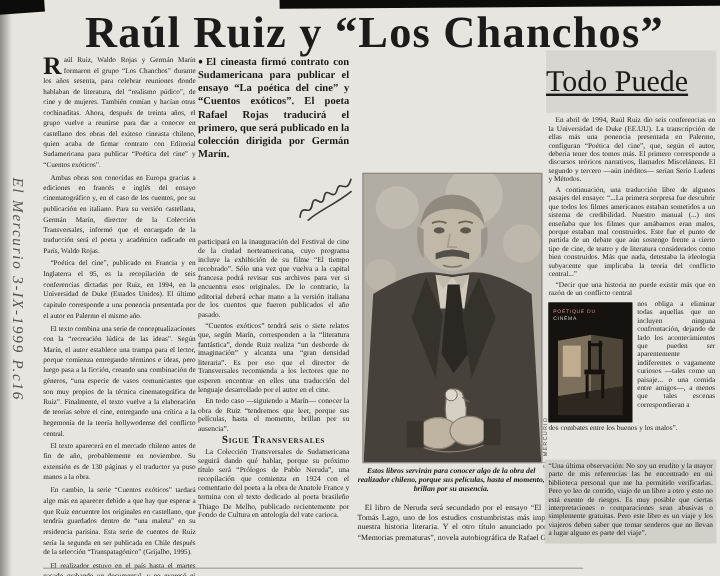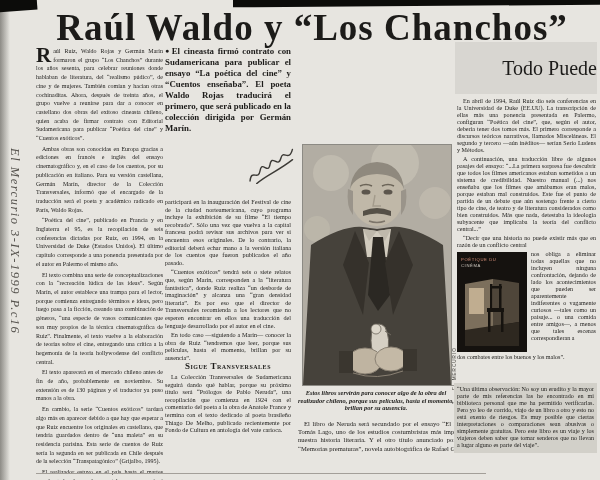--- a/index.html
+++ b/index.html
@@ -35,57 +35,57 @@
                 writing-mode:vertical-rl;transform:rotate(180deg);
                 font-family:"Liberation Sans",sans-serif;font-size:4.6px;
                 letter-spacing:1px;color:#4c4a45;}
   .caption{position:absolute;left:296px;top:389px;width:160px;text-align:center;
            font-size:6.4px;line-height:7.6px;font-style:italic;font-weight:700;}
   .below-photo{left:298px;top:420px;width:186px;font-size:6.6px;line-height:8.2px;}
   .bottom-rule{position:absolute;left:36px;top:473px;width:450px;height:1px;background:#a39f99;}
   
   .sb-title-box{position:absolute;left:455px;top:42px;width:142px;height:52px;
                 background:#d8d6d1;display:flex;flex-direction:column;justify-content:center;}
-  .sb-title-box div{text-align:right;font-size:20px;line-height:23px;font-weight:500;}
+  .sb-title-box div{text-align:left;font-size:25px;line-height:23px;font-weight:500;text-decoration:underline;}
   .sidebar-body{left:457px;top:98px;width:139px;font-size:6.1px;line-height:7px;}
   .book-cover{position:relative;float:left;width:70px;height:100px;margin:1px 4px 2px 0;
               background:#14120f;}
   .cover-t1{position:absolute;left:4px;top:4px;font-size:4.2px;letter-spacing:0.6px;
             color:#d9907a;font-family:"Liberation Sans",sans-serif;}
   .cover-t2{position:absolute;left:4px;top:10px;font-size:4.2px;letter-spacing:0.6px;
             color:#cfc9c0;font-family:"Liberation Sans",sans-serif;}
   .quote-box{position:absolute;left:454px;top:383px;width:137px;background:#d2d0c9;
              padding:3px 3px 4px 3px;font-size:6.1px;line-height:7px;text-align:justify;}
   .scribble{position:absolute;left:243px;top:144px;}
 </style>
 </head>
 <body>
 
 <div class="paper">
 
   <div class="edge-shade"></div>
   <div class="mark mark-tl"></div>
   <div class="mark mark-top"></div>
 
-  <div class="headline">Raúl Waldo y “Los Chanchos”</div>
+  <div class="headline">Raúl Ruiz y “Los Chanchos”</div>
 
   <div class="margin-note">El Mercurio  3-IX-1999  P.c16</div>
 
   <div class="col col1">
     <p class="first"><span class="dropcap">R</span><span>aúl Ruiz, Waldo Rojas y Germán Marín formaron el grupo “Los Chanchos” durante los años sesenta, para celebrar reuniones donde hablaban de literatura, del “realismo púdico”, de cine y de mujeres. También comían y hacían otras cochinaditas. Ahora, después de treinta años, el grupo vuelve a reunirse para dar a conocer en castellano dos obras del exitoso cineasta chileno, quien acaba de firmar contrato con Editorial Sudamericana para publicar “Poética del cine” y “Cuentos exóticos”.</span></p>
     <p>Ambas obras son conocidas en Europa gracias a ediciones en francés e inglés del ensayo cinematográfico y, en el caso de los cuentos, por su publicación en italiano. Para su versión castellana, Germán Marín, director de la Colección Transversales, informó que el encargado de la traducción será el poeta y académico radicado en París, Waldo Rojas.</p>
     <p>“Poética del cine”, publicado en Francia y en Inglaterra el 95, es la recopilación de seis conferencias dictadas por Ruiz, en 1994, en la Universidad de Duke (Estados Unidos). El último capítulo corresponde a una ponencia presentada por el autor en Palermo el mismo año.</p>
     <p>El texto combina una serie de conceptualizaciones con la “recreación lúdica de las ideas”. Según Marín, el autor establece una trampa para el lector, porque comienza entregando términos e ideas, pero luego pasa a la ficción, creando una combinación de géneros, “una especie de vasos comunicantes que son muy propios de la técnica cinematográfica de Ruiz”. Finalmente, el texto vuelve a la elaboración de teorías sobre el cine, entregando una crítica a la hegemonía de la teoría hollywodense del conflicto central.</p>
     <p>El texto aparecerá en el mercado chileno antes de fin de año, probablemente en noviembre. Su extensión es de 130 páginas y el traductor ya puso manos a la obra.</p>
     <p>En cambio, la serie “Cuentos exóticos” tardará algo más en aparecer debido a que hay que esperar a que Ruiz encuentre los originales en castellano, que tendría guardados dentro de “una maleta” en su residencia parisina. Esta serie de cuentos de Ruiz sería la segunda en ser publicada en Chile después de la selección “Transpatagónico” (Grijalbo, 1995).</p>
     <p>El realizador estuvo en el país hasta el martes pasado grabando un documental, y no expresó ni una palabra sobre sus contratos editoriales. Permaneció en silencio y siguió viaje a Nueva York, donde</p>
   </div>
 
   <div class="lead">
-    <span class="bullet">●</span><span>El cineasta firmó contrato con Sudamericana para publicar el ensayo “La poética del cine” y “Cuentos enseñaba”. El poeta Waldo Rojas traducirá el primero, que será publicado en la colección dirigida por Germán Marín.</span>
+    <span class="bullet">●</span><span>El cineasta firmó contrato con Sudamericana para publicar el ensayo “La poética del cine” y “Cuentos exóticos”. El poeta Rafael Rojas traducirá el primero, que será publicado en la colección dirigida por Germán Marín.</span>
   </div>
 
   <svg class="scribble" width="58" height="40" viewBox="0 0 58 40">
     <path d="M4 32 C8 20 12 34 16 24 C20 14 23 30 27 20 C31 10 34 26 39 16 C43 8 46 22 52 10 M10 36 C20 30 34 28 50 20" fill="none" stroke="#3c3a36" stroke-width="1.4" stroke-linecap="round" transform="rotate(-12 29 20)"></path>
   </svg>
 
   <div class="col col2">
     <p style="text-indent:0">participará en la inauguración del Festival de cine de la ciudad norteamericana, cuyo programa incluye la exhibición de su filme “El tiempo recobrado”. Sólo una vez que vuelva a la capital francesa podrá revisar sus archivos para ver si encuentra esos originales. De lo contrario, la editorial deberá echar mano a la versión italiana de los cuentos que fueron publicados el año pasado.</p>
     <p>“Cuentos exóticos” tendrá seis o siete relatos que, según Marín, corresponden a la “literatura fantástica”, donde Ruiz realiza “un desborde de imaginación” y alcanza una “gran densidad literaria”. Es por eso que el director de Transversales recomienda a los lectores que no esperen encontrar en ellos una traducción del lenguaje desarrollado por el autor en el cine.</p>
     <p>En todo caso —siguiendo a Marín— conocer la obra de Ruiz “tendremos que leer, porque sus películas, hasta el momento, brillan por su ausencia”.</p>

